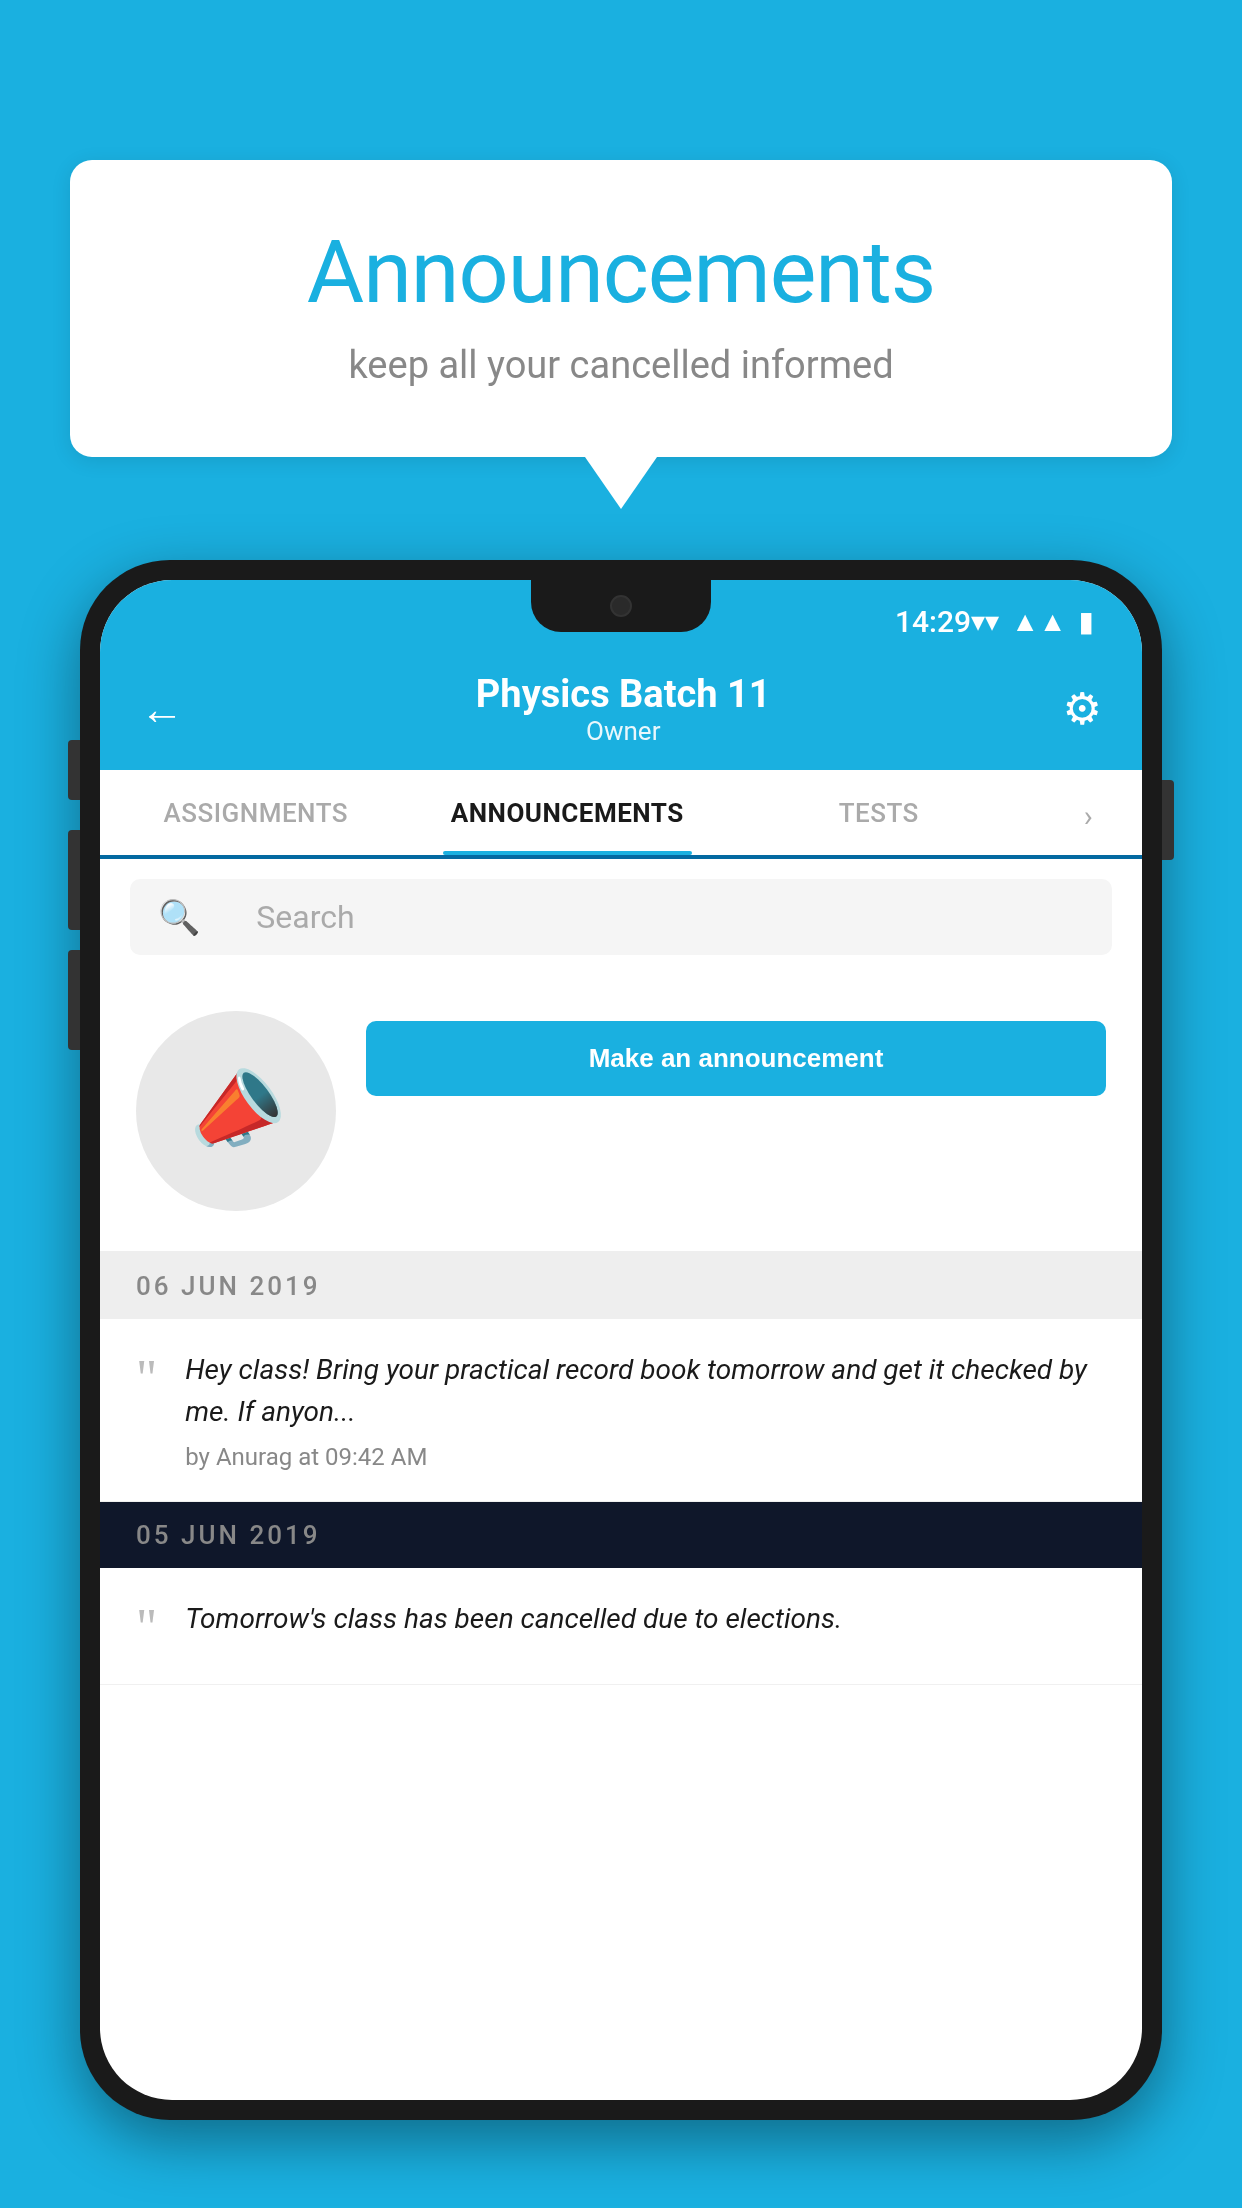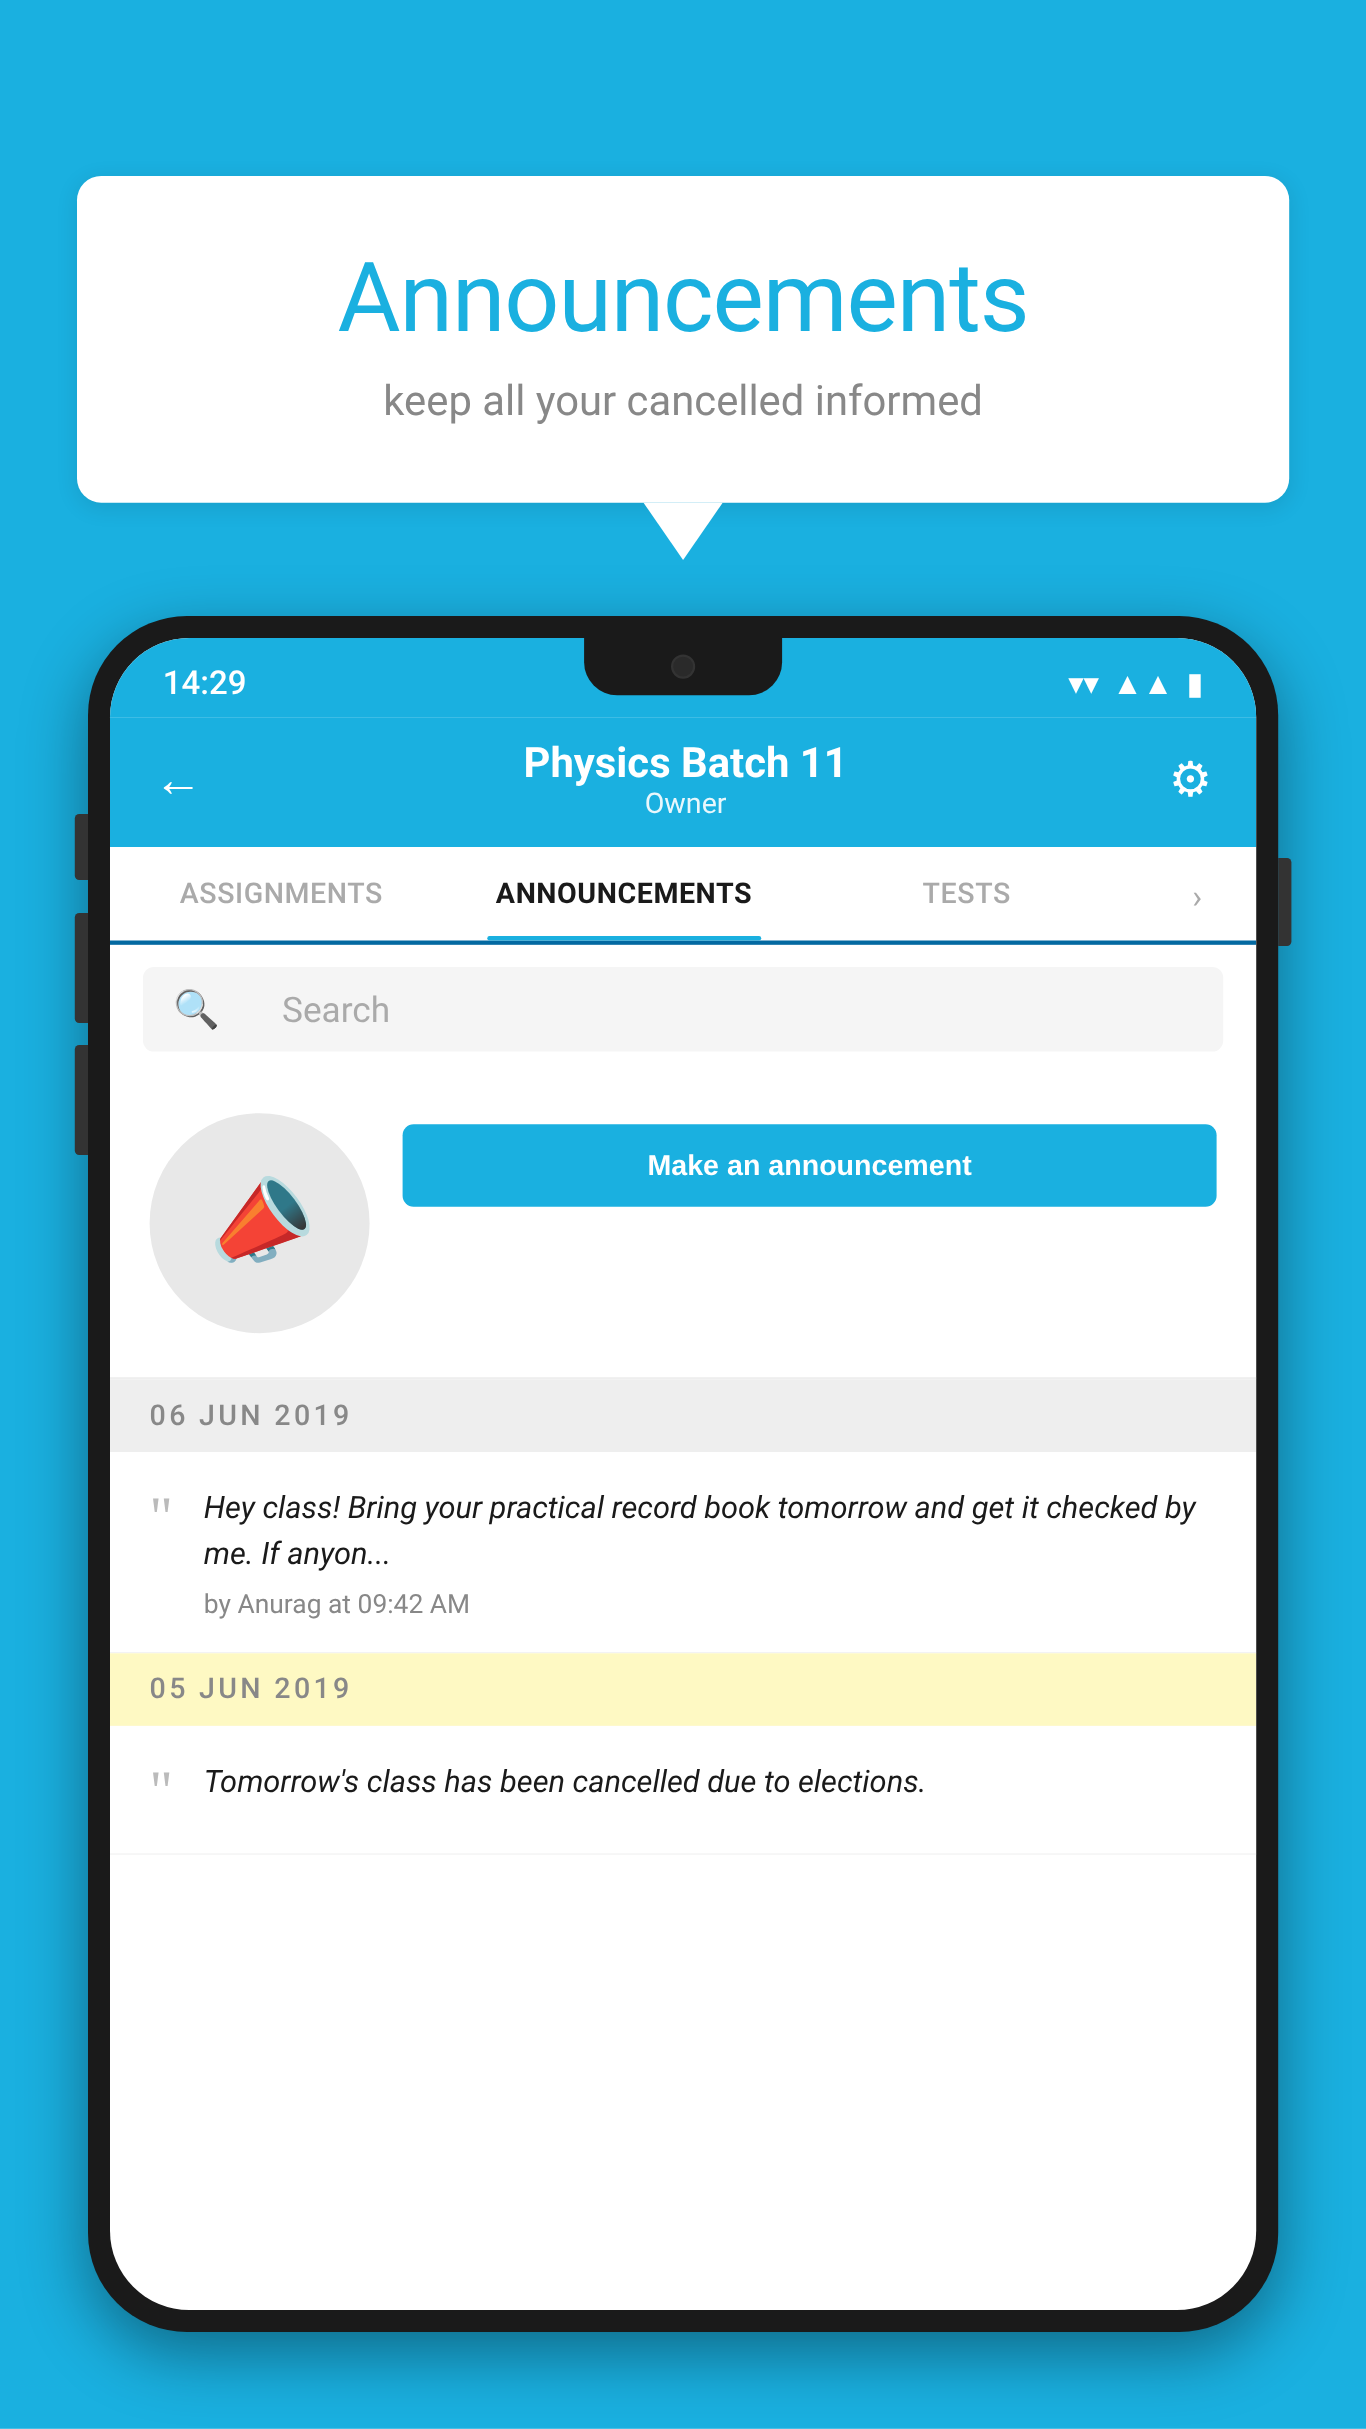--- a/index.html
+++ b/index.html
@@ -109,21 +109,21 @@
       transform: translate(-50%, -50%);
       border: 2px solid #333;
     }
 
     
     .status-bar {
       height: 72px;
       background: #1ab0e0;
       display: flex;
       align-items: center;
-      justify-content: space-between;
+      justify-content: flex-end;
       padding: 0 48px;
       padding-top: 10px;
     }
 
     .status-time {
       color: white;
       font-size: 30px;
       font-weight: 500;
     }
 
@@ -377,21 +377,21 @@
       left: -12px;
       top: 390px;
       width: 12px;
       height: 100px;
       background: #333;
       border-radius: 4px 0 0 4px;
     }
 
     
     .date-header-2 {
-      background: #fef9c3;
+      background: #0f172a;
       padding: 18px 36px;
       color: #888888;
       font-size: 26px;
       font-weight: 500;
       letter-spacing: 3px;
     }
   </style>
 </head>
 <body>
 

